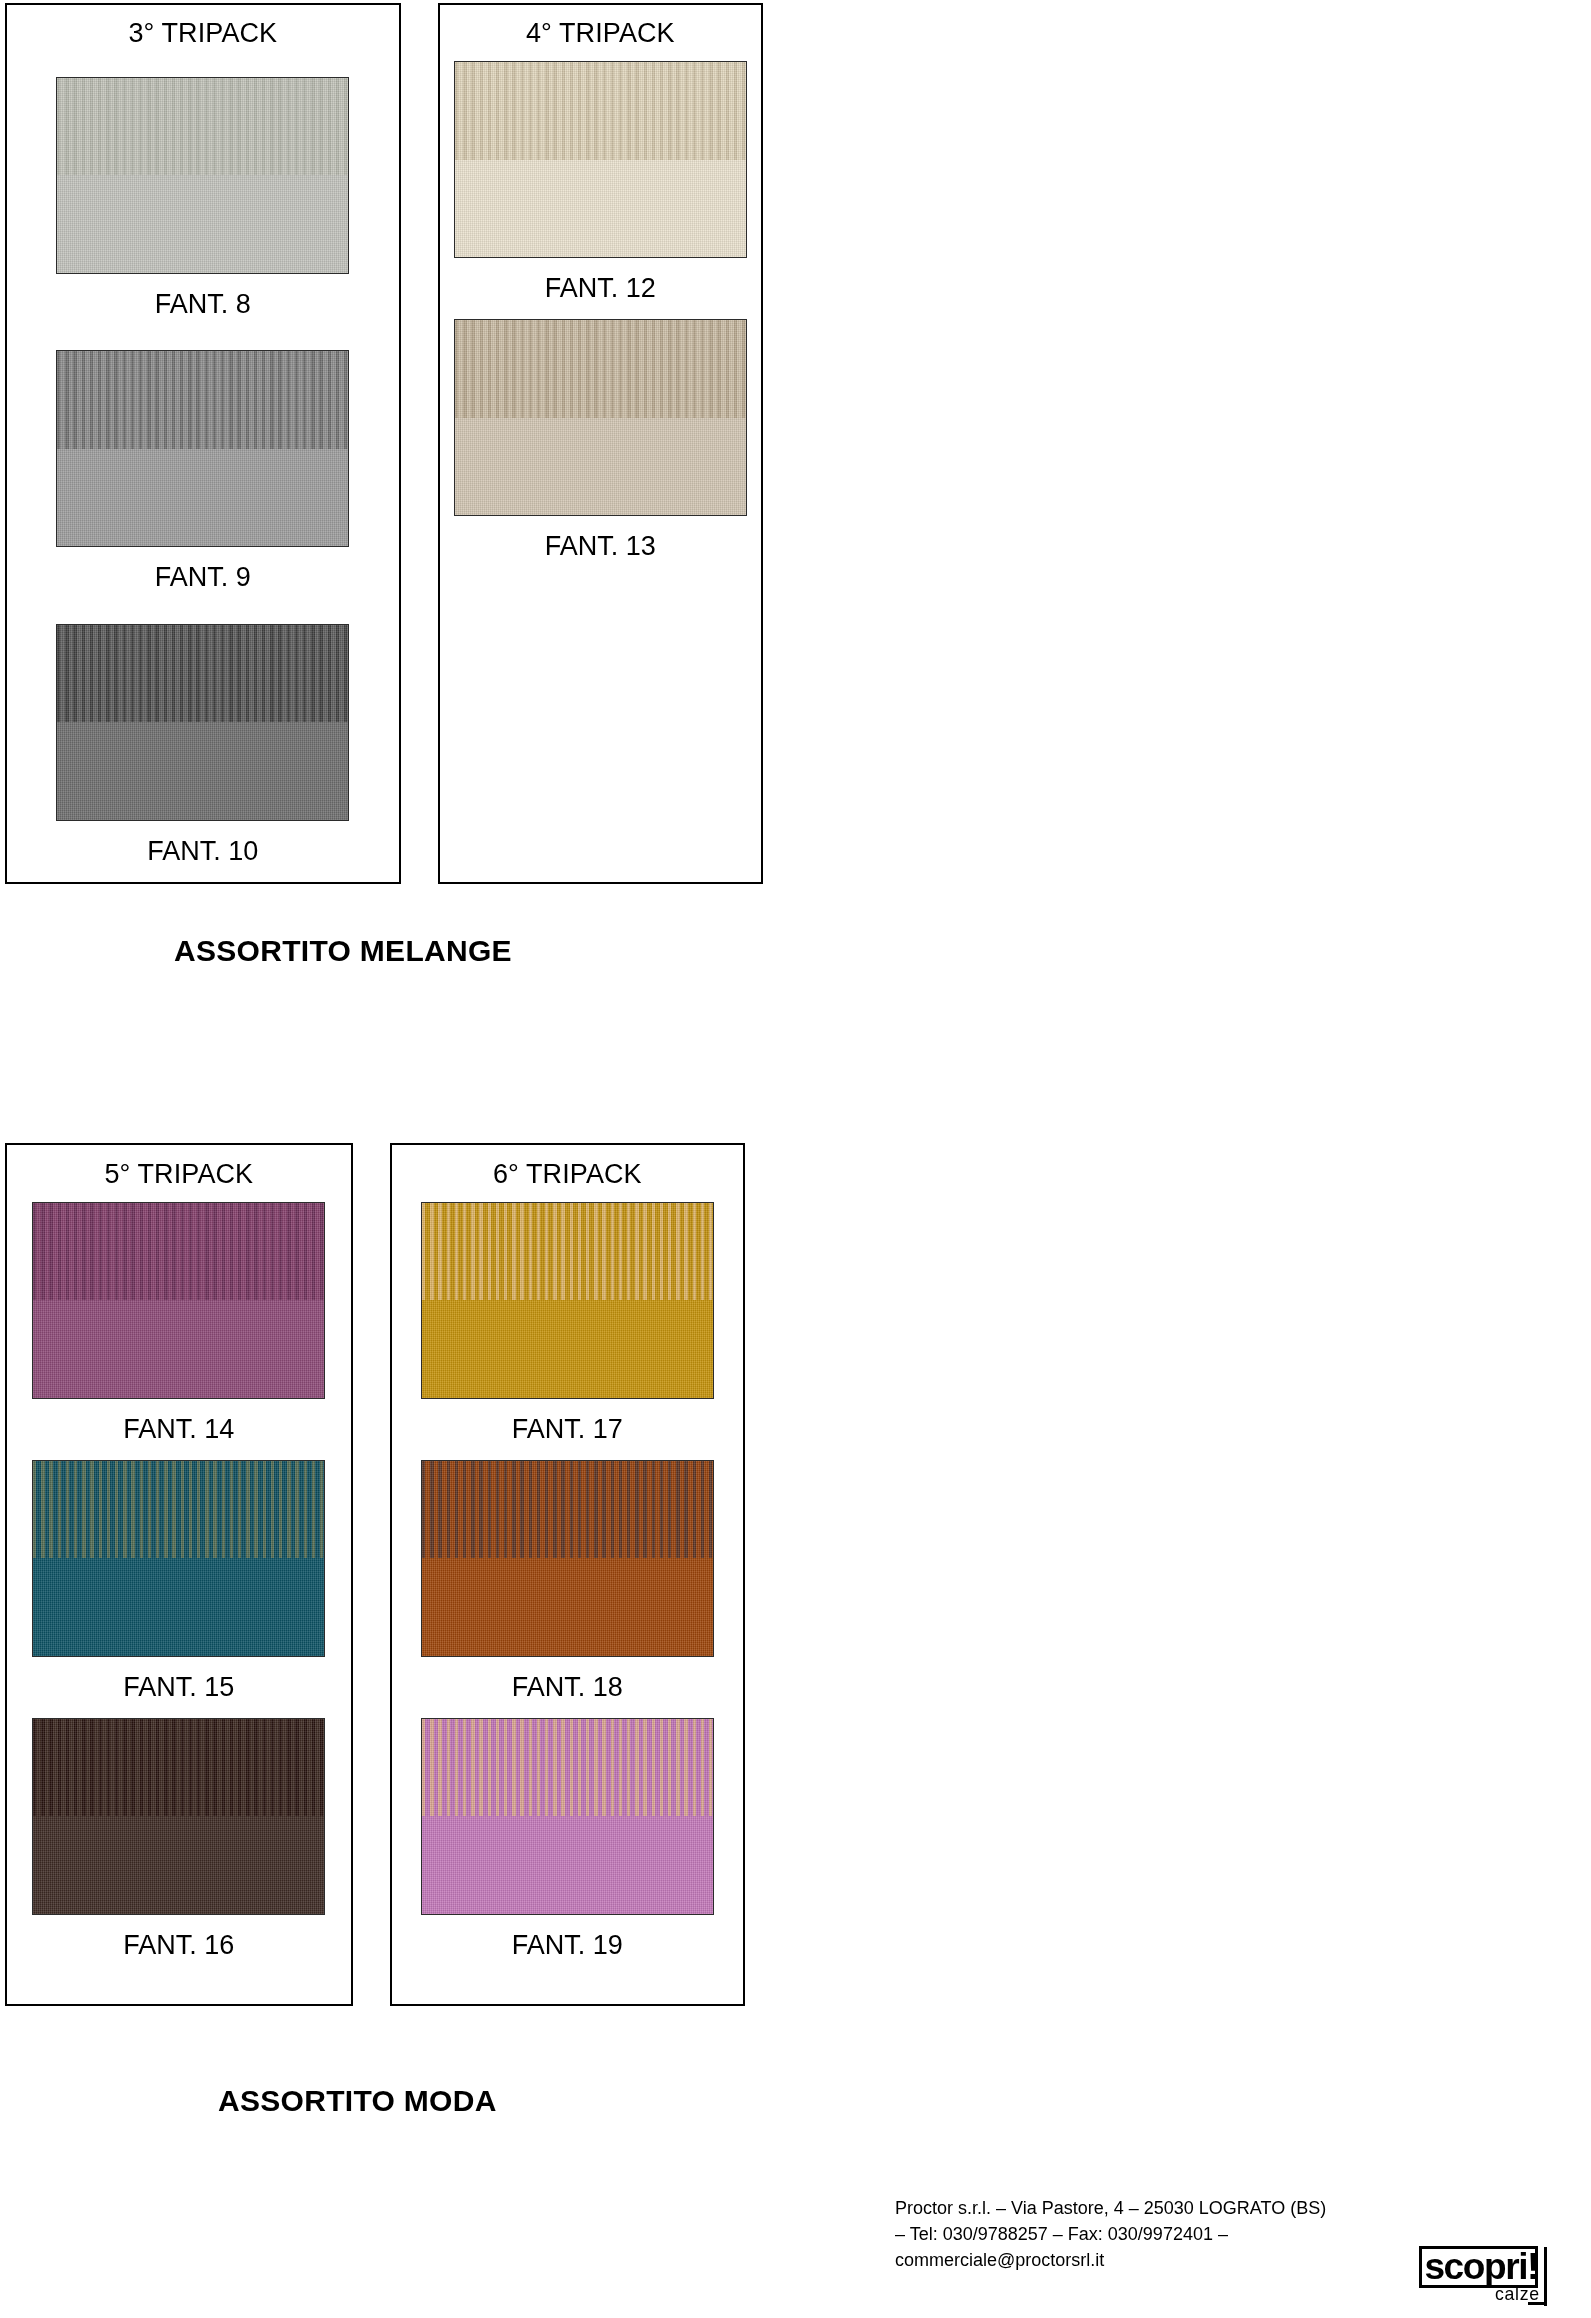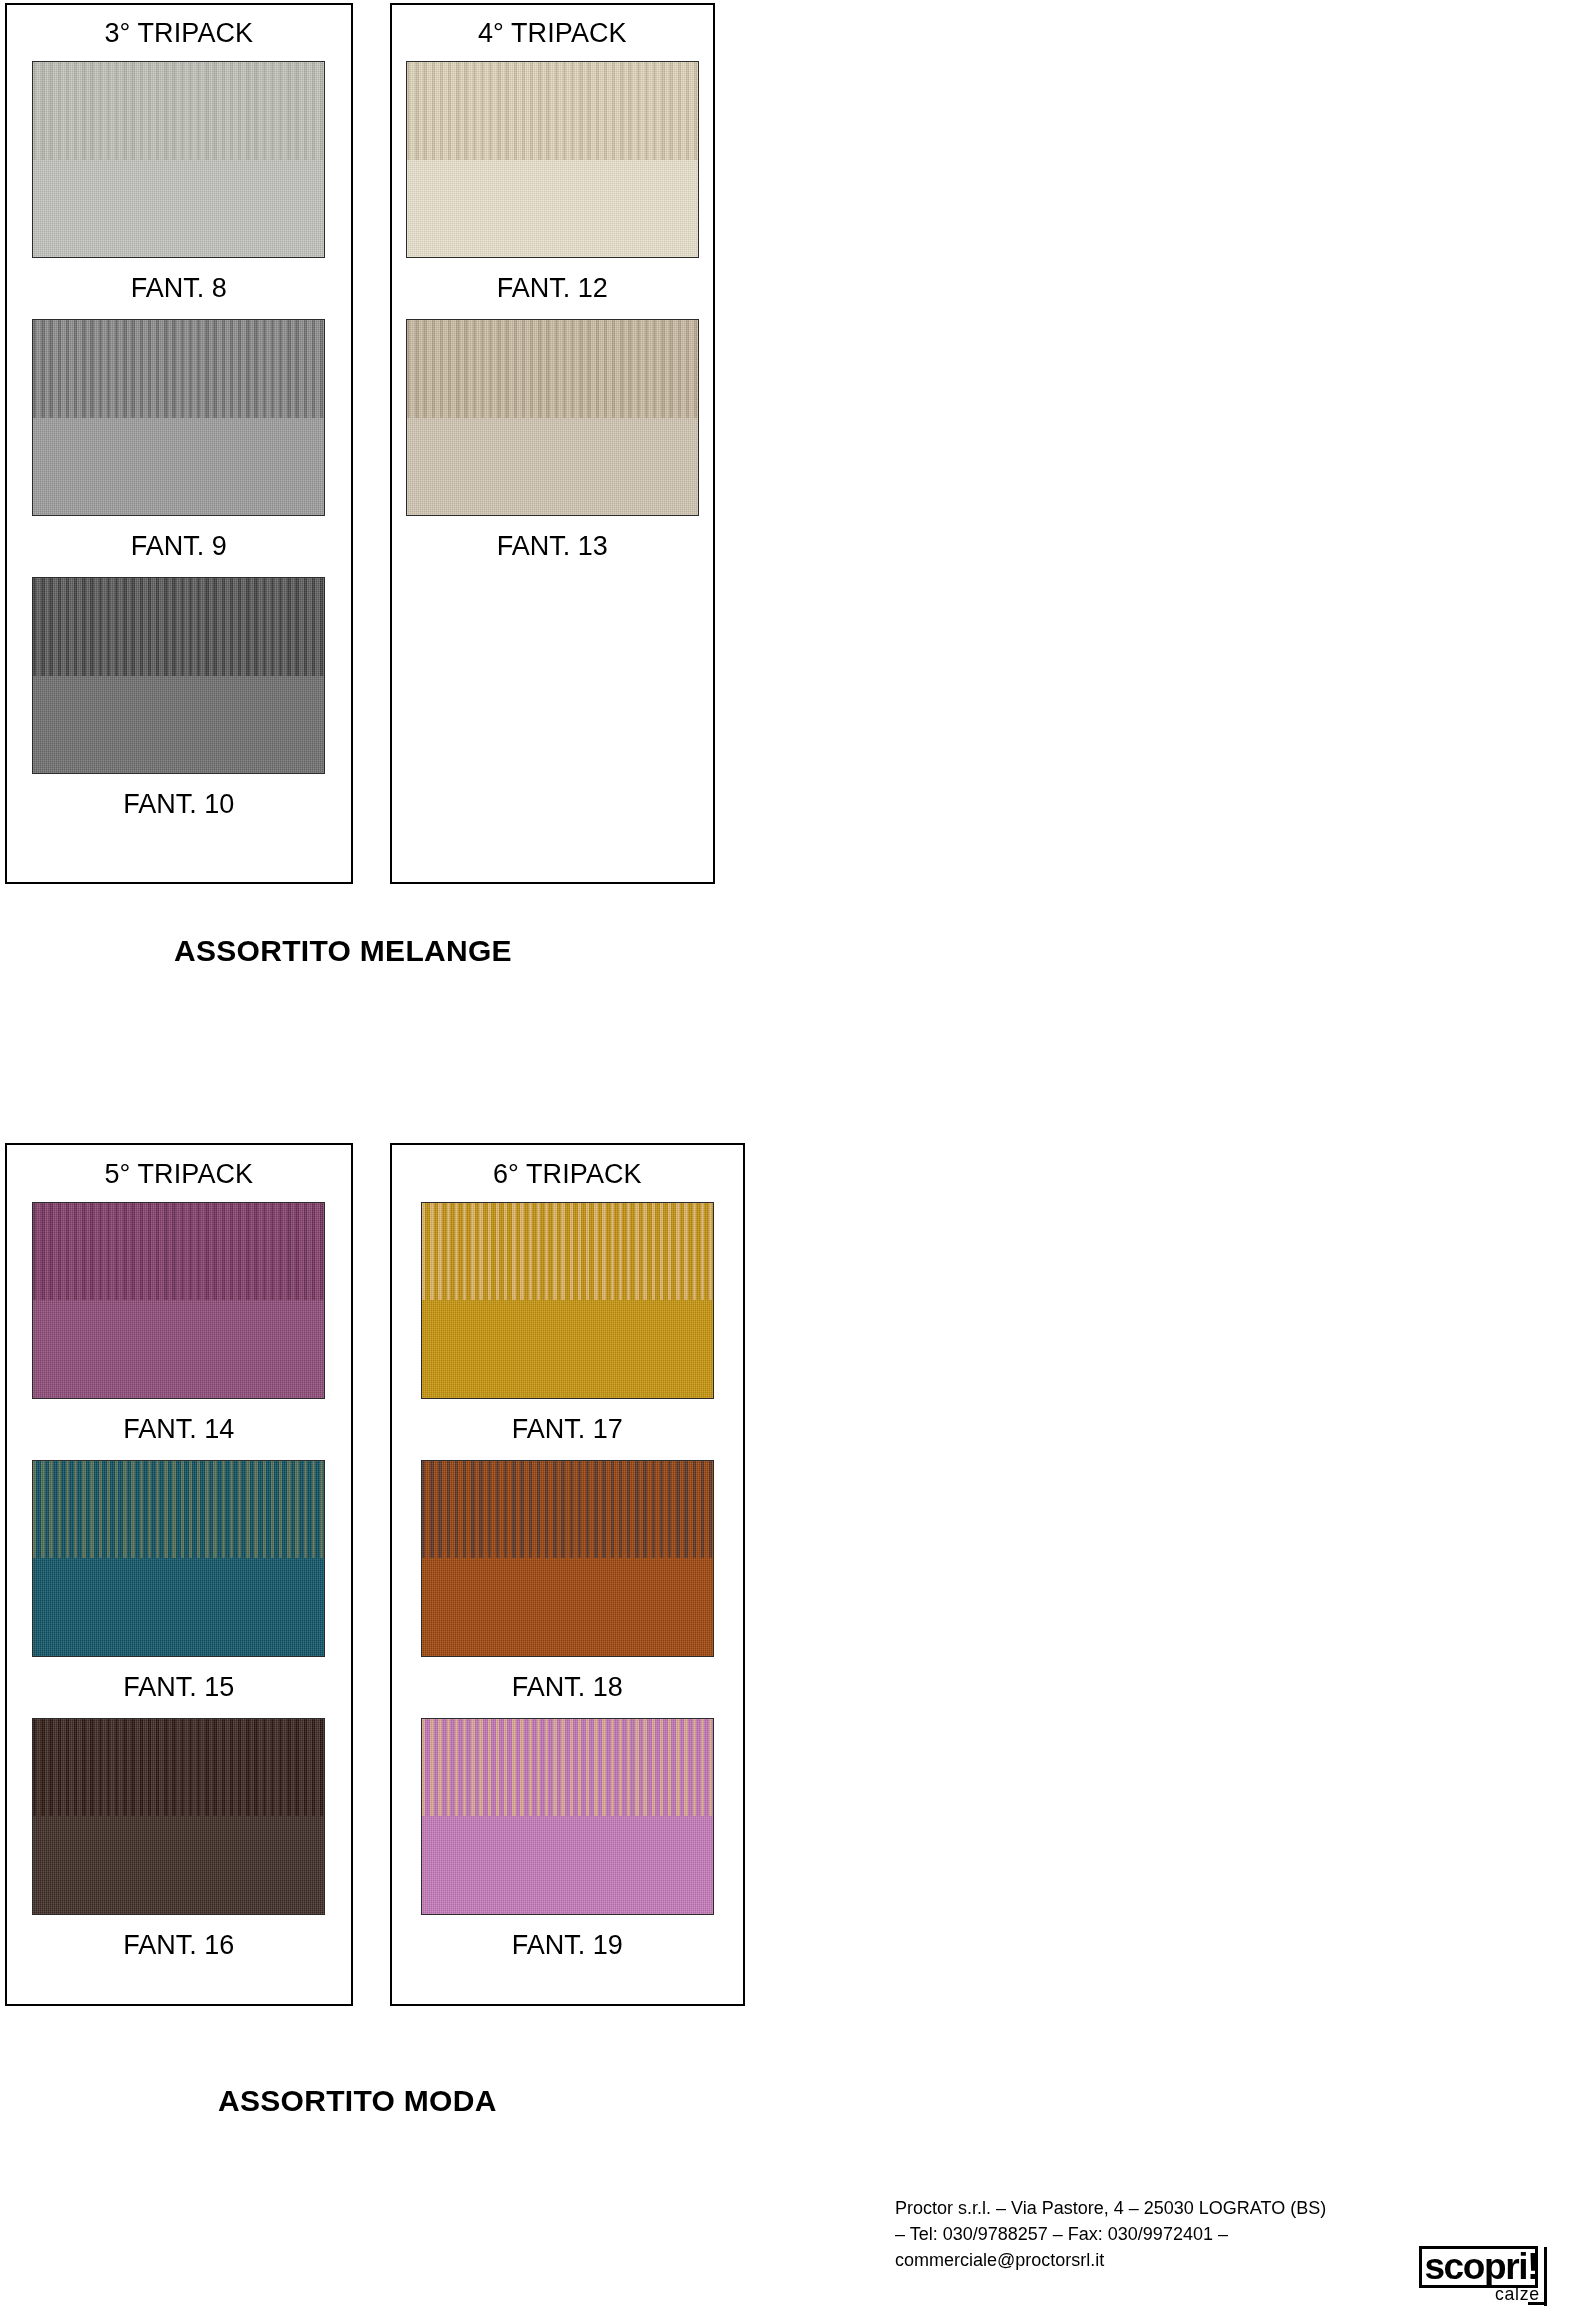--- a/index.html
+++ b/index.html
@@ -169,21 +169,21 @@
     height: 3.4px;
     background: #000000;
   }
 </style>
 </head>
 <body>
 
 <div class="section">
   <div class="panel-row" style="left:4.8px; top:2.7px; gap:37px;">
 
-    <div class="panel" style="width:348px; height:881px;">
+    <div class="panel" style="width:396px; height:881px;justify-content:space-between;">
       <div class="panel-title">3° TRIPACK</div>
 
       <div class="swatch-block">
         <div class="swatch" style="background: rgb(201, 202, 194);">
           <div class="sw-bot" style="background: rgb(194, 195, 189);"></div>
           <div class="sw-top" style="background: repeating-linear-gradient(90deg, rgb(180, 182, 172) 0px, rgb(180, 182, 172) 3.4px, transparent 3.4px, transparent 8.2px) rgb(195, 196, 187);"></div>
           <div class="sw-texture"></div>
         </div>
         <div class="swatch-label">FANT. 8</div>
       </div>

